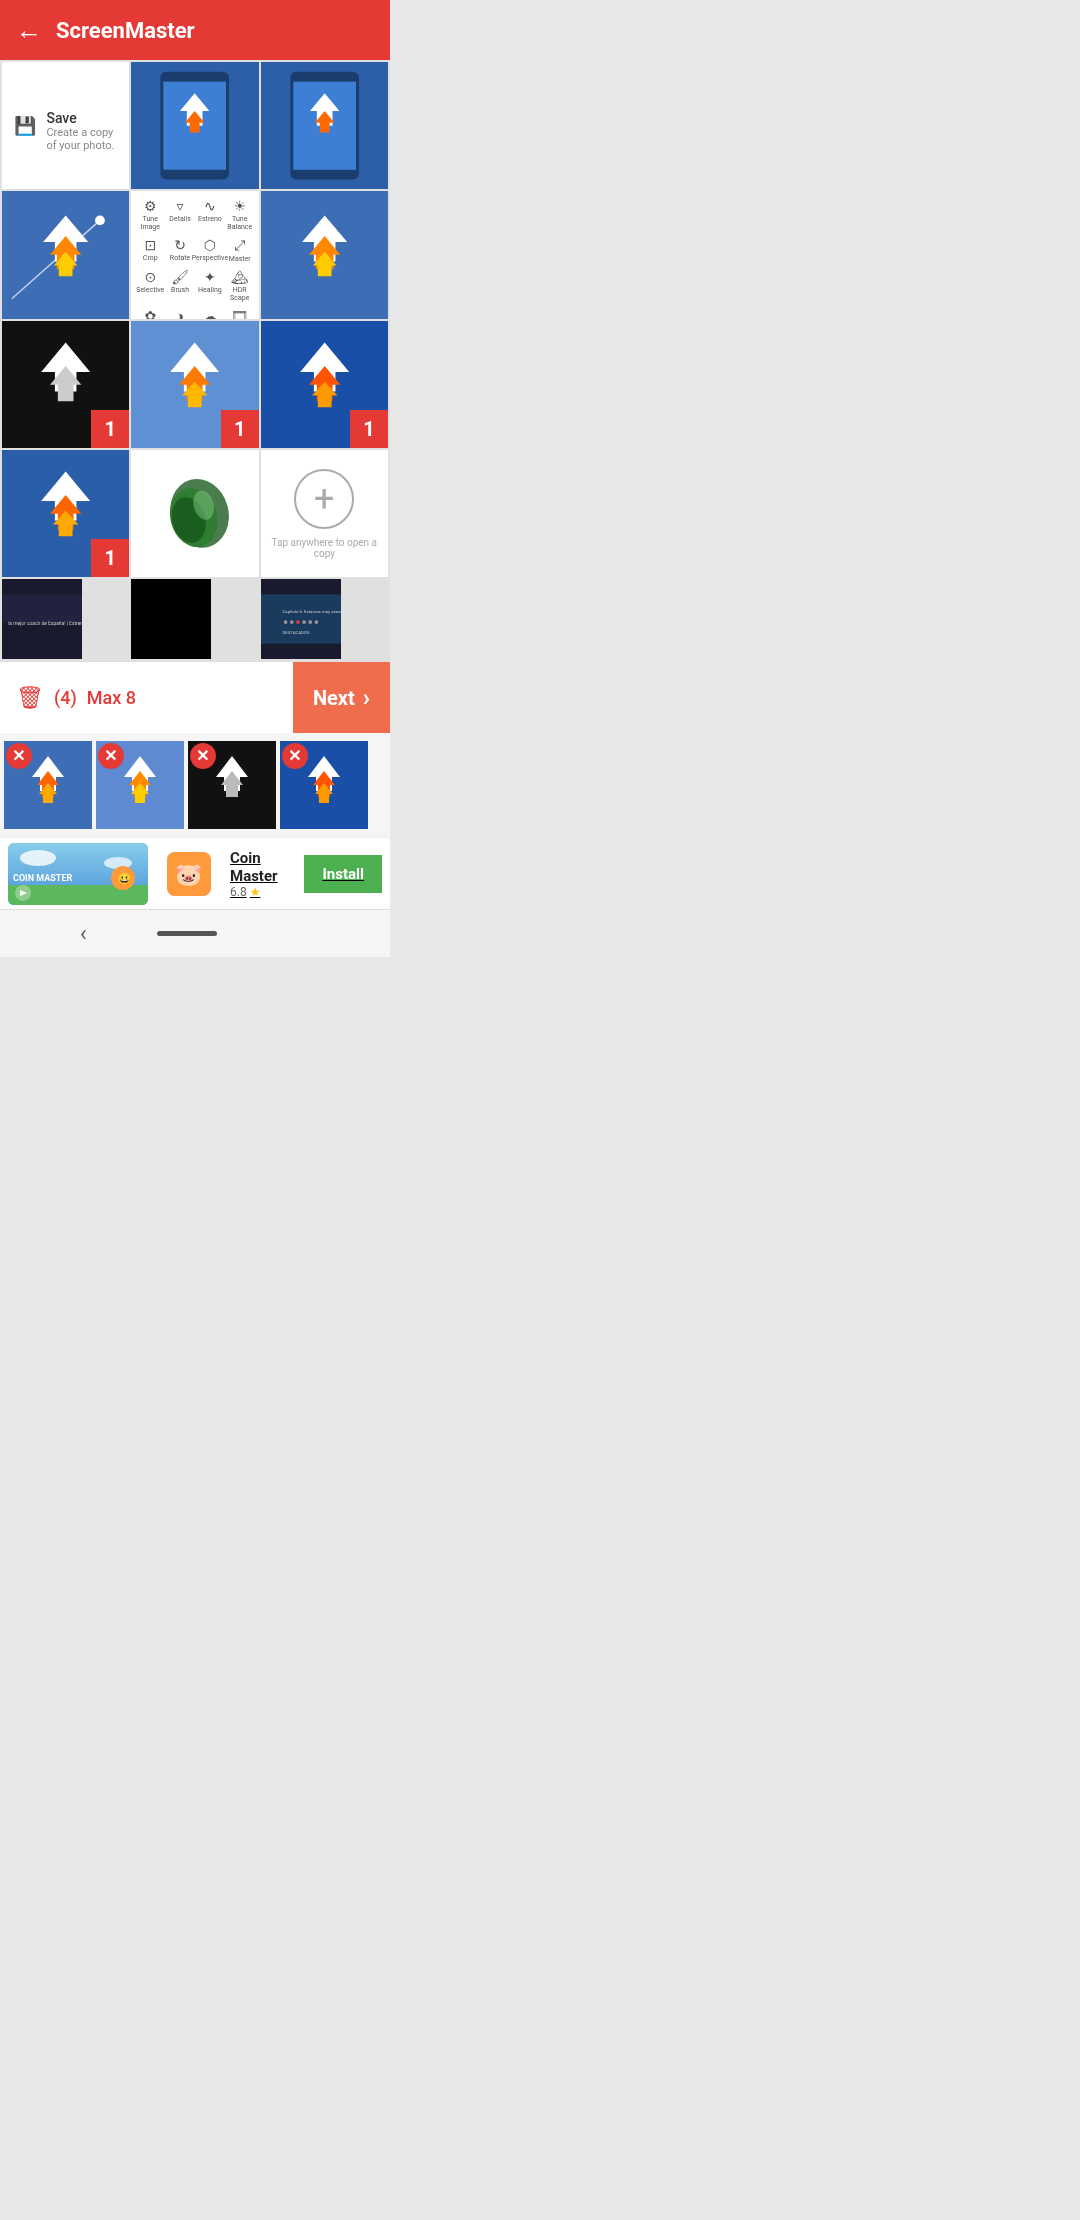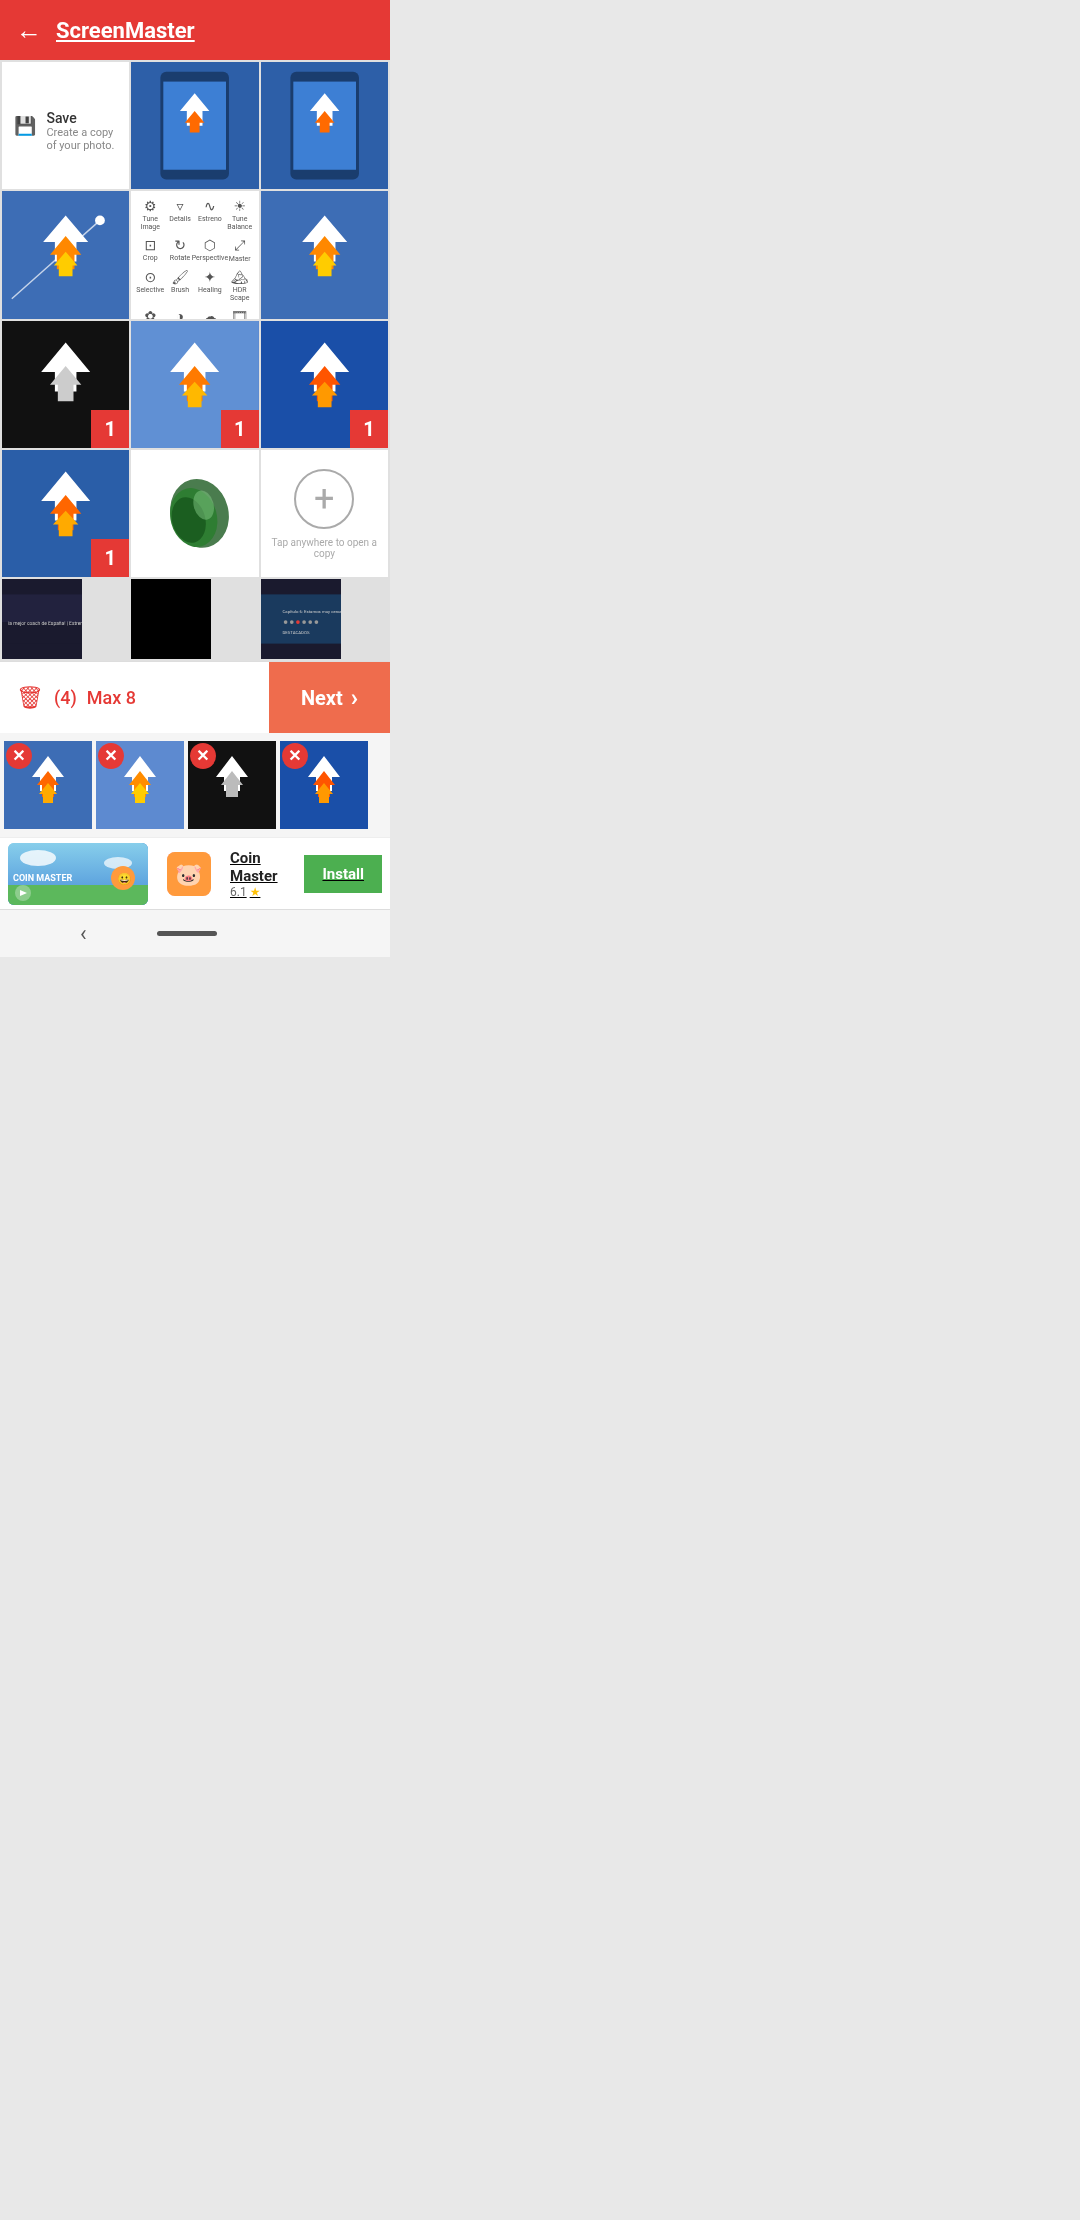--- a/index.html
+++ b/index.html
@@ -23,21 +23,20 @@
     .header-back {
       color: white;
       font-size: 26px;
       margin-right: 14px;
       cursor: pointer;
     }
     .header-title {
       color: white;
       font-size: 22px;
       font-weight: bold;
-      text-decoration: underline;
     }
 
     
     .photo-grid {
       display: grid;
       grid-template-columns: repeat(3, 1fr);
       gap: 2px;
       background: #e0e0e0;
       padding: 2px;
     }
@@ -170,21 +169,21 @@
     .max-label {
       color: #e53935;
       font-size: 18px;
       font-weight: 500;
     }
     .next-btn {
       background: #ef6c4d;
       color: white;
       font-size: 20px;
       font-weight: bold;
-      padding: 0 32px;
+      padding: 0 20px;
       height: 100%;
       display: flex;
       align-items: center;
       gap: 8px;
       cursor: pointer;
       position: absolute;
       right: 0;
       top: 0;
     }
 
@@ -609,21 +608,21 @@
   </div>
   <div class="ad-icon-img">
     <svg viewBox="0 0 44 44" style="width:100%;height:100%;">
       <rect width="44" height="44" rx="8" fill="#ff9a3c"></rect>
       <text x="8" y="30" font-size="22">🐷</text>
     </svg>
   </div>
   <div class="ad-text-block">
     <div class="ad-title">Coin Master</div>
     <div class="ad-rating">
-      <span>6.1</span>
+      <span>6.8</span>
       <span class="ad-star">★</span>
     </div>
   </div>
   <div class="install-btn">Install</div>
 </div>
 
 <div class="nav-bar">
   <span class="nav-back-btn">‹</span>
   <div class="nav-home-pill"></div>
   <span style="width:22px;"></span>

